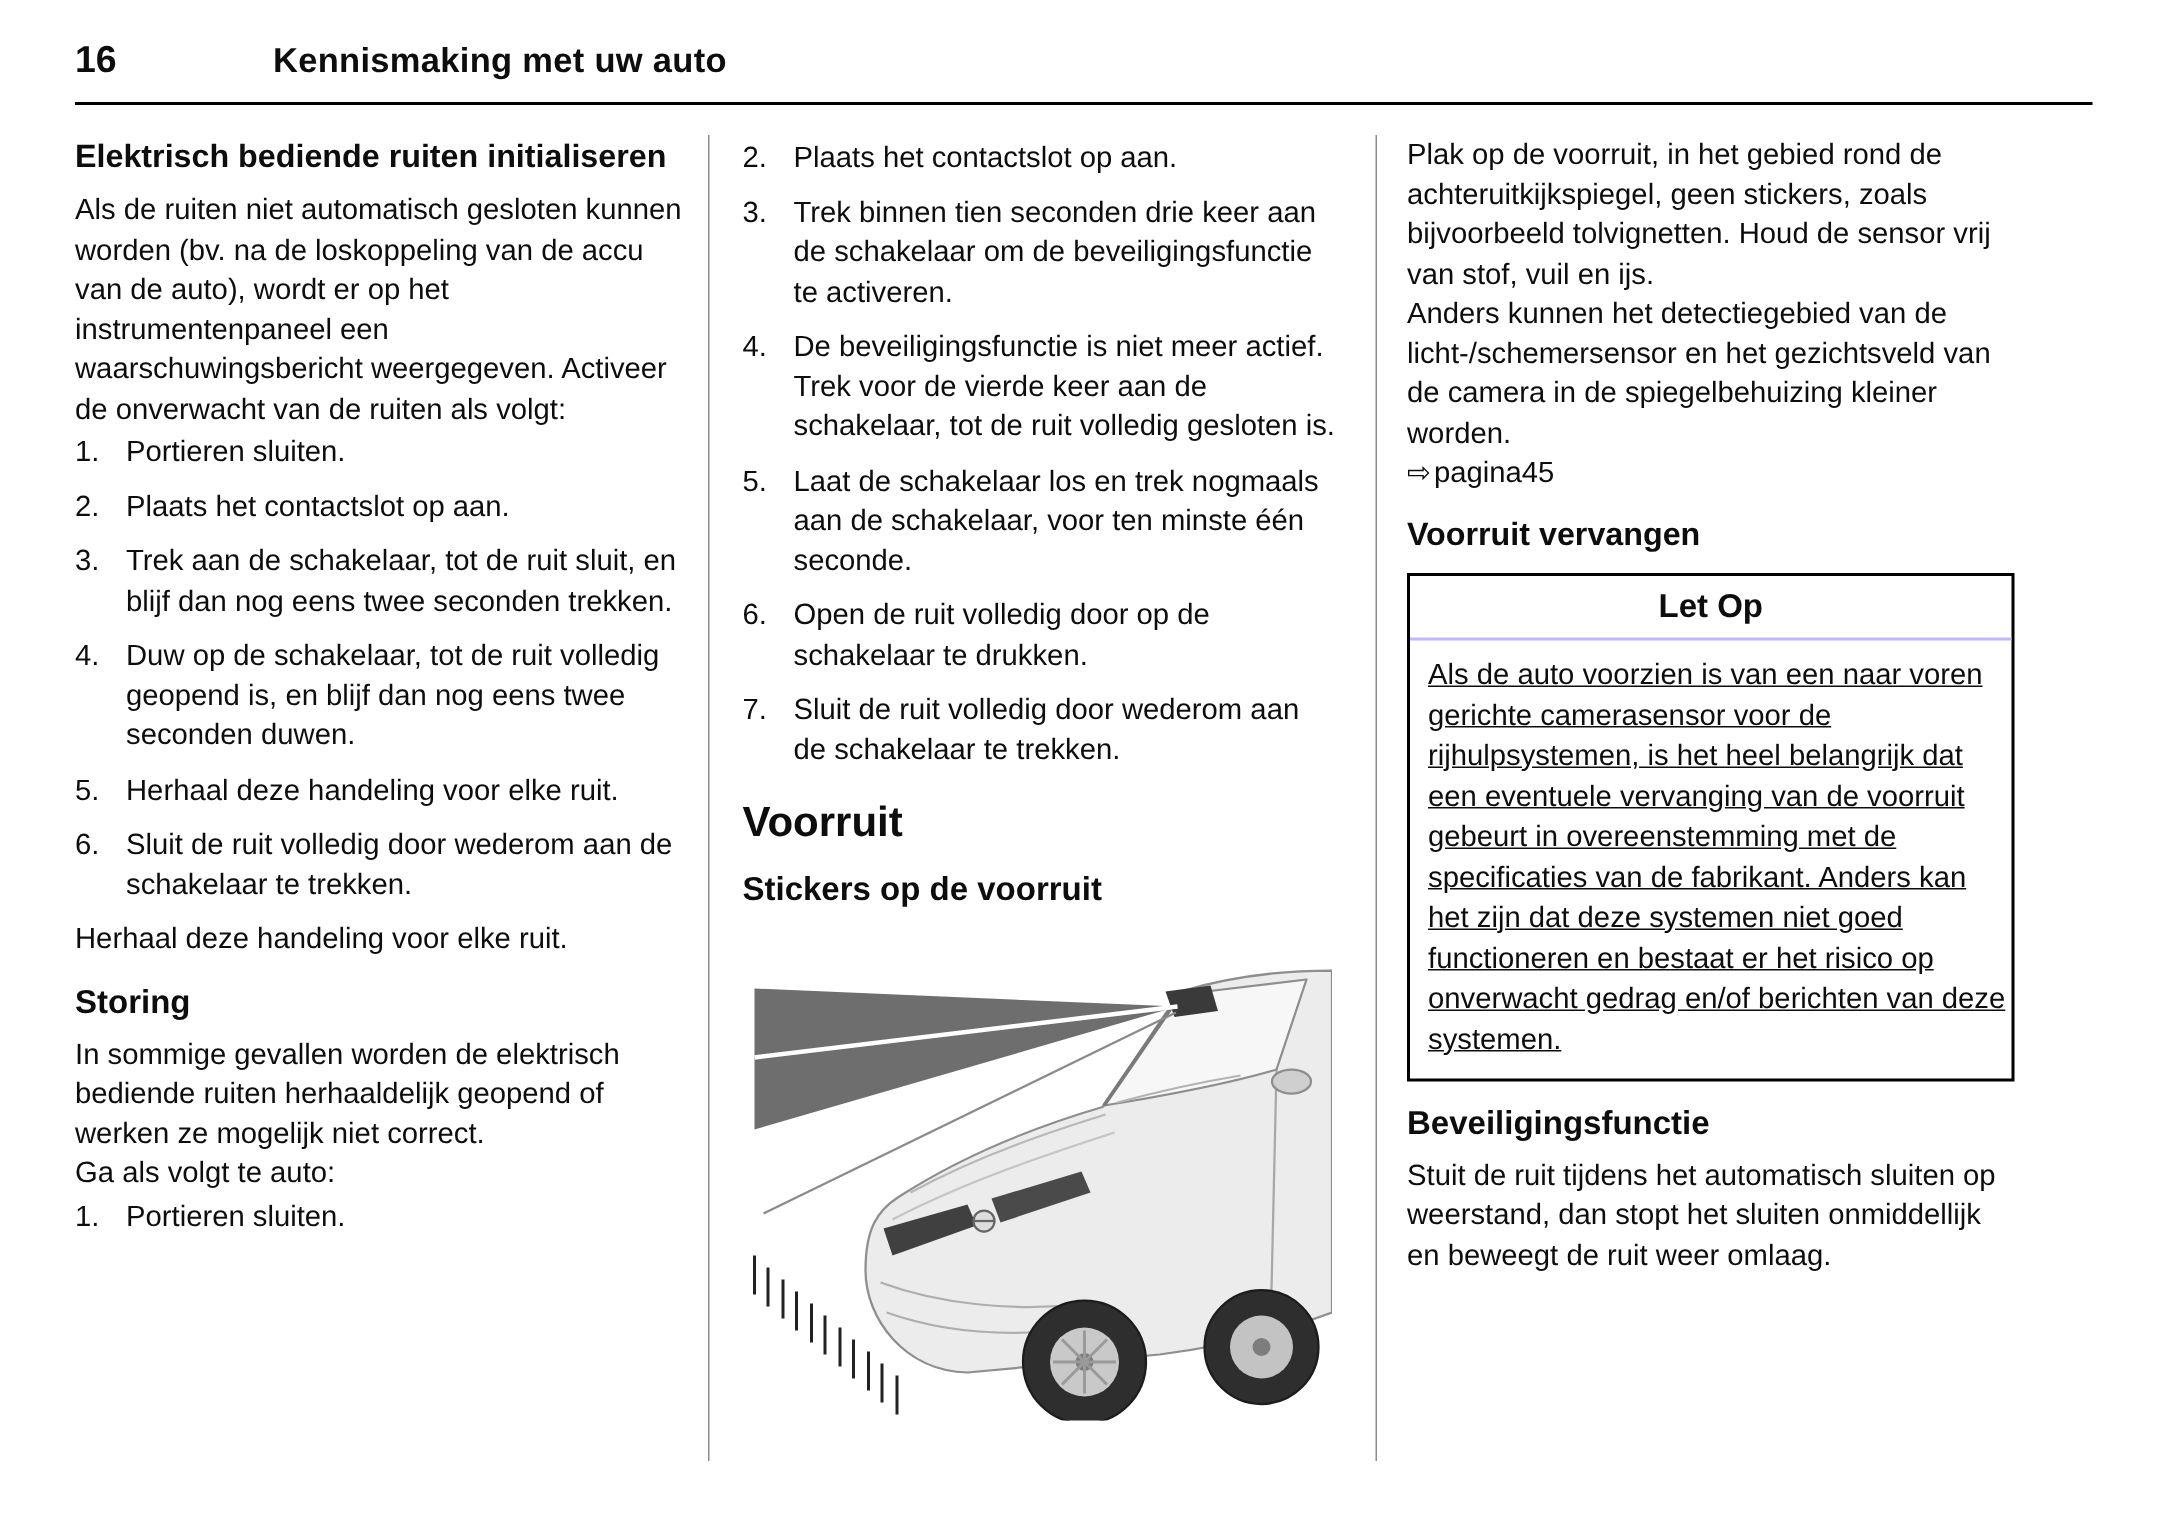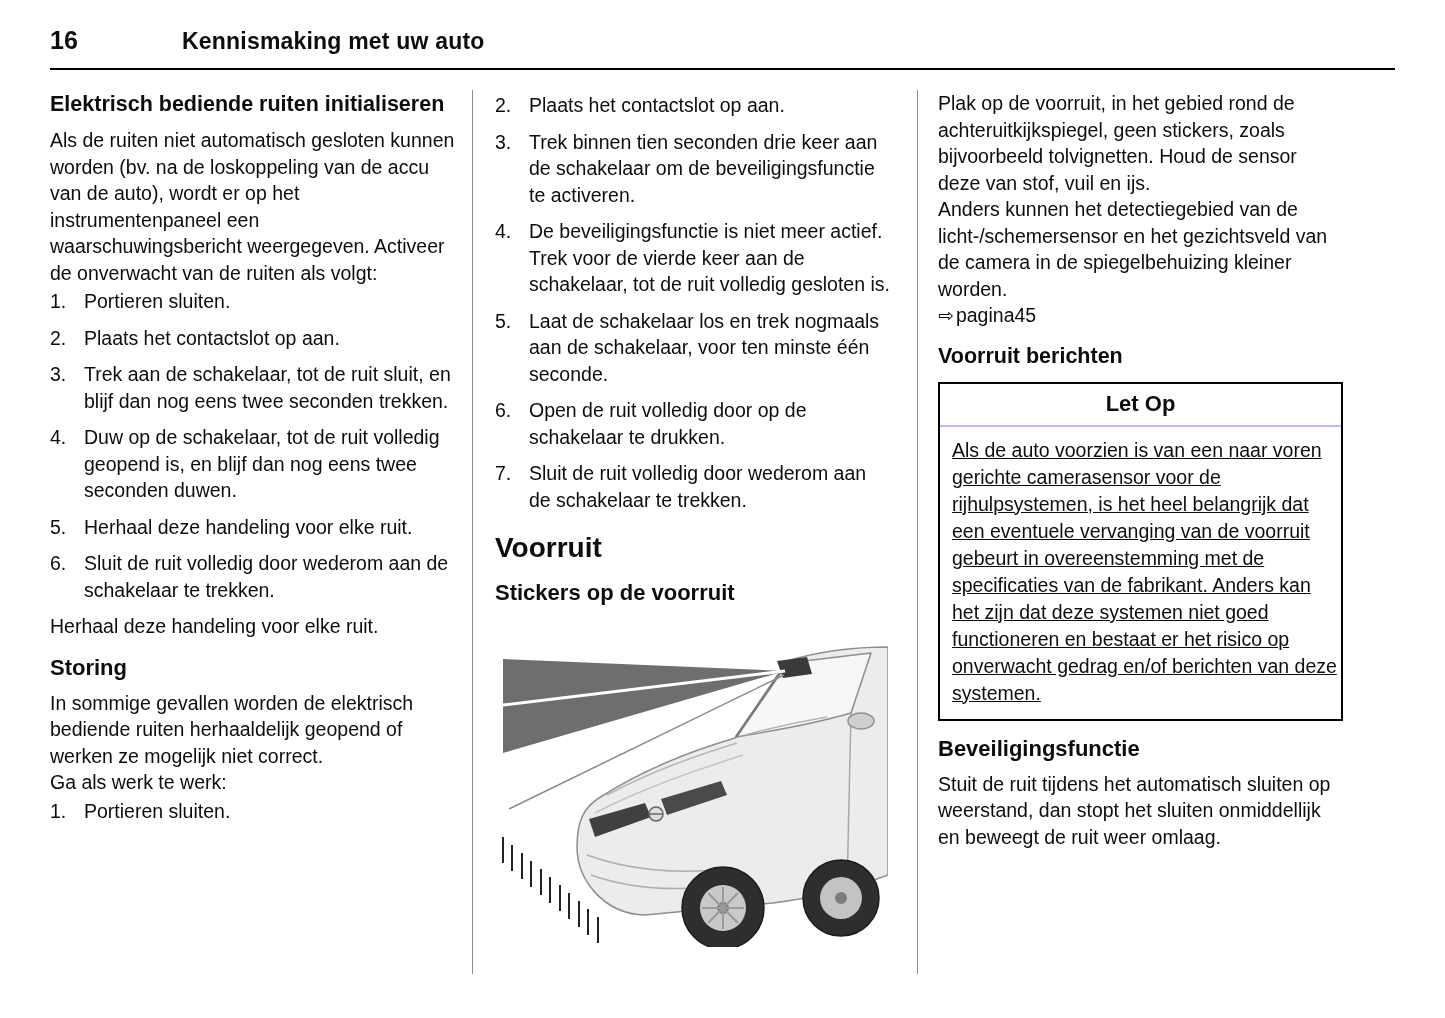--- a/index.html
+++ b/index.html
@@ -90,21 +90,21 @@
         <div class="step">
           <span class="num">6.</span>
           <span class="txt">Sluit de ruit volledig door wederom aan de schakelaar te trekken.</span>
         </div>
       </div>
 
       <p class="body">Herhaal deze handeling voor elke ruit.</p>
 
       <h3 class="h-sub">Storing</h3>
       <p class="body">In sommige gevallen worden de elektrisch bediende ruiten herhaaldelijk geopend of werken ze mogelijk niet correct.</p>
-      <p class="body gap-b">Ga als werk te werk:</p>
+      <p class="body gap-b">Ga als volgt te auto:</p>
 
       <div class="steps">
         <div class="step">
           <span class="num">1.</span>
           <span class="txt">Portieren sluiten.</span>
         </div>
       </div>
     </section>
 
     <section class="col col2">
@@ -189,28 +189,28 @@
             <path d="M74,276 L74,302"></path>
             <path d="M84,284 L84,310"></path>
             <path d="M93,292 L93,318"></path>
             <path d="M103,300 L103,326"></path>
           </g>
         </svg>
       </figure>
     </section>
 
     <section class="col col3">
-      <p class="body">Plak op de voorruit, in het gebied rond de achteruitkijkspiegel, geen stickers, zoals bijvoorbeeld tolvignetten. Houd de sensor deze van stof, vuil en ijs.</p>
+      <p class="body">Plak op de voorruit, in het gebied rond de achteruitkijkspiegel, geen stickers, zoals bijvoorbeeld tolvignetten. Houd de sensor vrij van stof, vuil en ijs.</p>
       <p class="body">Anders kunnen het detectiegebied van de licht-/schemersensor en het gezichtsveld van de camera in de spiegelbehuizing kleiner worden.</p>
 
       <p class="pageref">
         <span class="ref-arrow">⇨</span><span>pagina45</span>
       </p>
 
-      <h3 class="h-sub2">Voorruit berichten</h3>
+      <h3 class="h-sub2">Voorruit vervangen</h3>
 
       <div class="caution">
         <div class="caution-title">Let Op</div>
         <div class="caution-body">Als de auto voorzien is van een naar voren gerichte camerasensor voor de rijhulpsystemen, is het heel belangrijk dat een eventuele vervanging van de voorruit gebeurt in overeenstemming met de specificaties van de fabrikant. Anders kan het zijn dat deze systemen niet goed functioneren en bestaat er het risico op onverwacht gedrag en/of berichten van deze systemen.</div>
       </div>
 
       <h3 class="h-sub">Beveiligingsfunctie</h3>
       <p class="body">Stuit de ruit tijdens het automatisch sluiten op weerstand, dan stopt het sluiten onmiddellijk en beweegt de ruit weer omlaag.</p>
     </section>
   </div>

